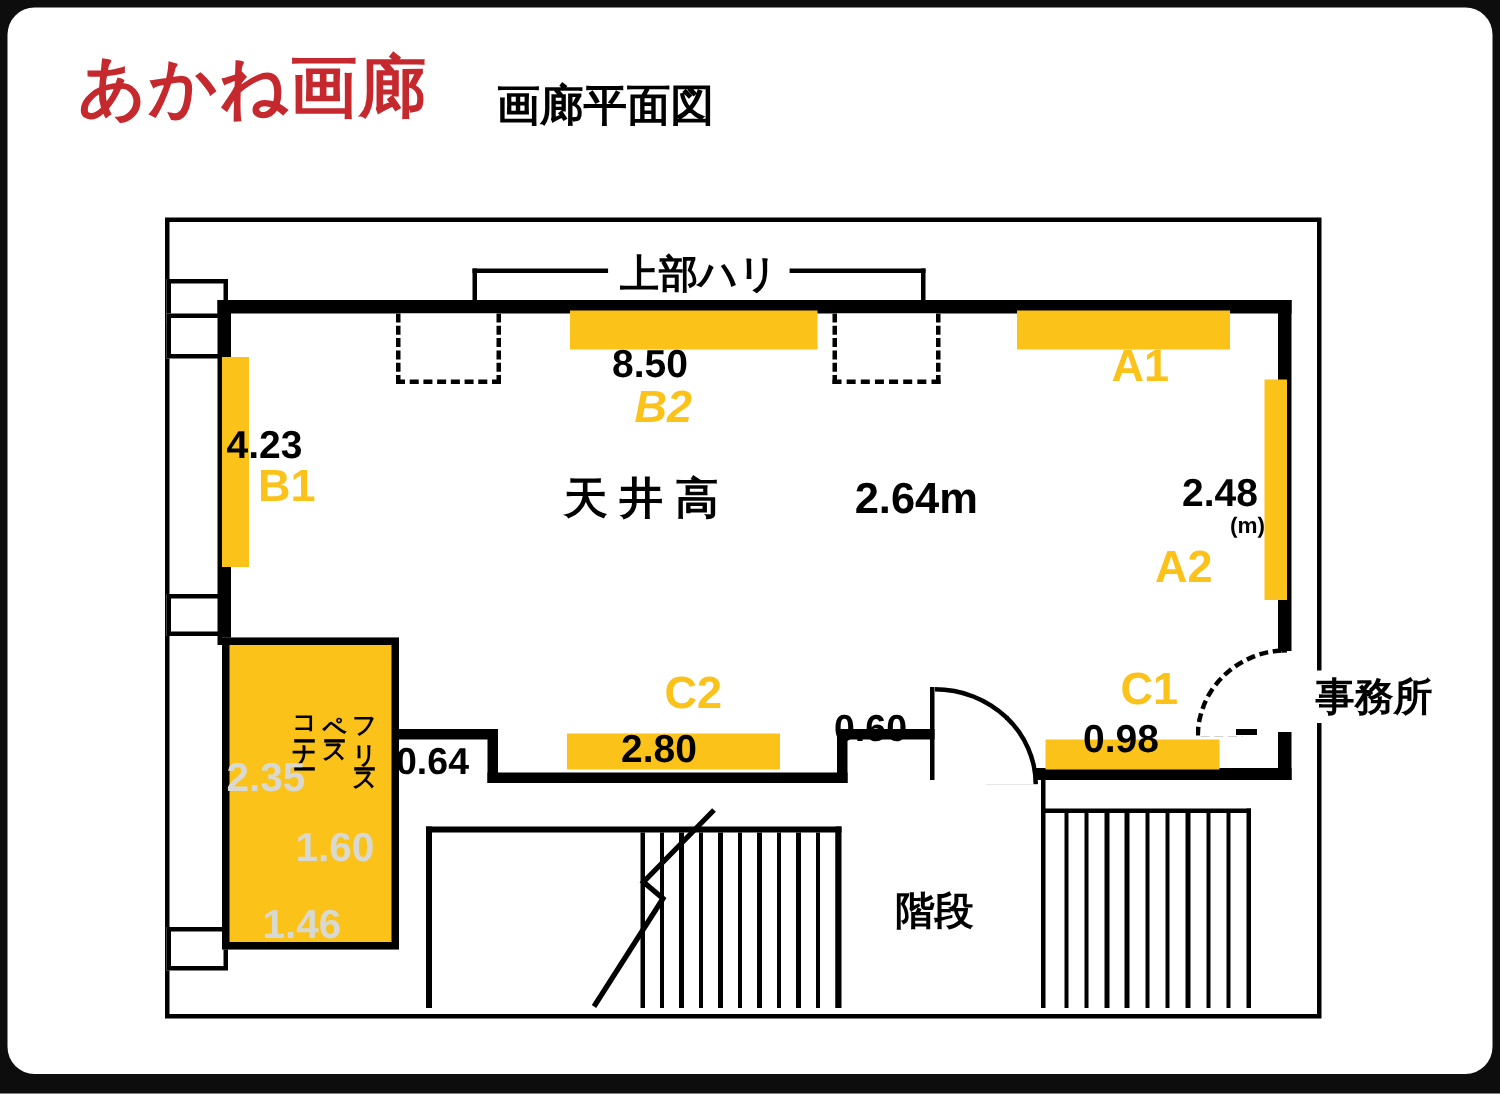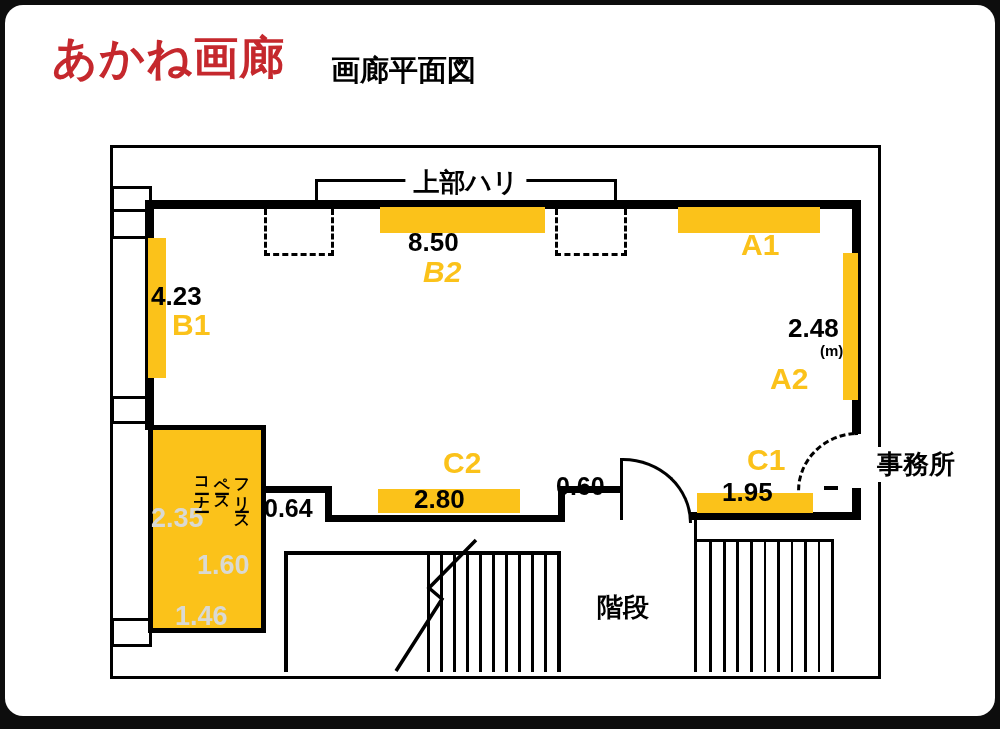--- a/index.html
+++ b/index.html
@@ -165,25 +165,29 @@
   <div class="abs t id-label lbl-B2">B2</div>
   <div class="abs t id-label lbl-A1">A1</div>
   <div class="abs t len-label lbl-230">4.23</div>
   <div class="abs t id-label lbl-B1">B1</div>
   <div class="abs t len-label lbl-248">2.48</div>
   <div class="abs t lbl-m">(m)</div>
   <div class="abs t id-label lbl-A2">A2</div>
   <div class="abs t id-label lbl-C2">C2</div>
   <div class="abs t len-label lbl-280">2.80</div>
   <div class="abs t id-label lbl-C1">C1</div>
-  <div class="abs t len-label lbl-195">1.95</div>
+  <div class="abs t len-label lbl-195">0.98</div>
   <div class="abs t lbl-064">0.64</div>
   <div class="abs t lbl-060">0.60</div>
 
   <div class="abs summary">
+    <div class="summary-row">
+      <span>天 井 高</span>
+      <span>2.64m</span>
+    </div>
   </div>
 
   <div class="abs free-space"></div>
   <div class="abs fs-label">
     <span>フリース</span><br>
     <span>ペース</span><br>
     <span>コーナー</span>
   </div>
   <div class="abs t fs-num fs-d1">2.35</div>
   <div class="abs t fs-num fs-d2">1.60</div>

